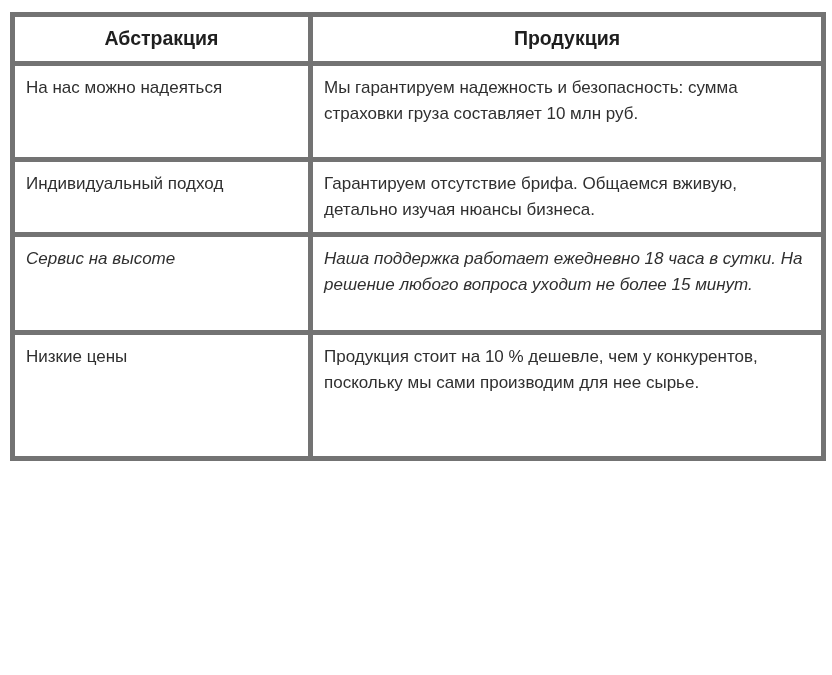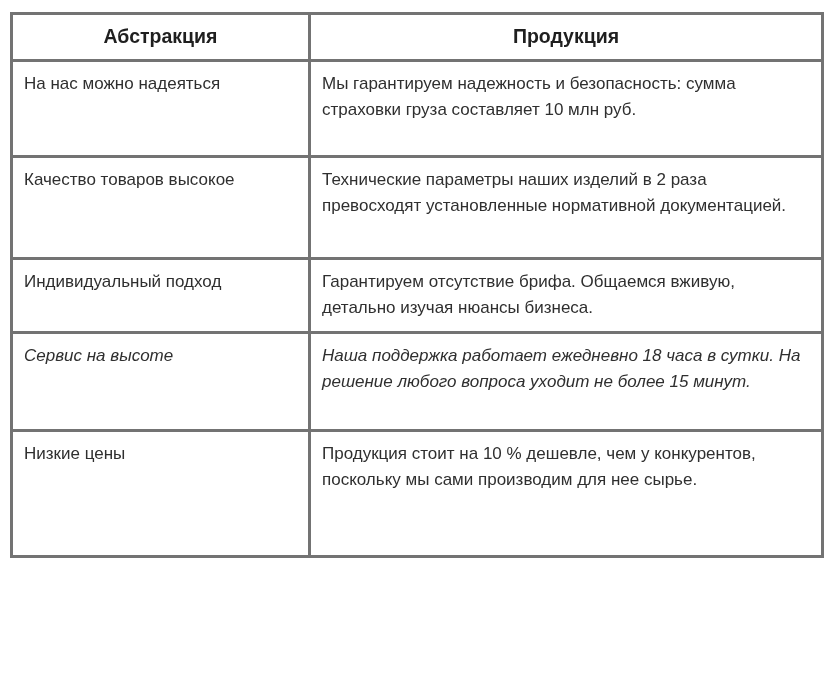--- a/index.html
+++ b/index.html
@@ -23,21 +23,21 @@
   .comparison-table {
     position: absolute;
     left: 10px;
     top: 12px;
     width: 811px;
     border-collapse: collapse;
     table-layout: fixed;
   }
   .comparison-table td,
   .comparison-table th {
-    border: 3px solid #737373;
+    border: 5px solid #737373;
     vertical-align: top;
     color: #2b2b2b;
     box-sizing: border-box;
     margin-top: 31px;
   }
   .col-abstraction { width: 298px; }
   .col-concrete    { width: 513px; }
 
   .comparison-table th {
     text-align: center;
@@ -96,28 +96,20 @@
       <tr class="row-h-1">
         <td>
           <span class="cell-text">На нас можно надеяться</span>
         </td>
         <td>
           <span class="cell-text">Мы гарантируем надежность и безопасность: сумма страховки груза составляет 10 млн руб.</span>
         </td>
       </tr>
 
 
-      <tr class="row-h-3">
-        <td>
-          <span class="cell-text">Качество товаров высокое</span>
-        </td>
-        <td>
-          <span class="cell-text">Технические параметры наших изделий в 2 раза превосходят установленные нормативной документацией.</span>
-        </td>
-      </tr>
 
       <tr class="row-h-4">
         <td>
           <span class="cell-text">Индивидуальный подход</span>
         </td>
         <td>
           <span class="cell-text">Гарантируем отсутствие брифа. Общаемся вживую, детально изучая нюансы бизнеса.</span>
         </td>
       </tr>
 

